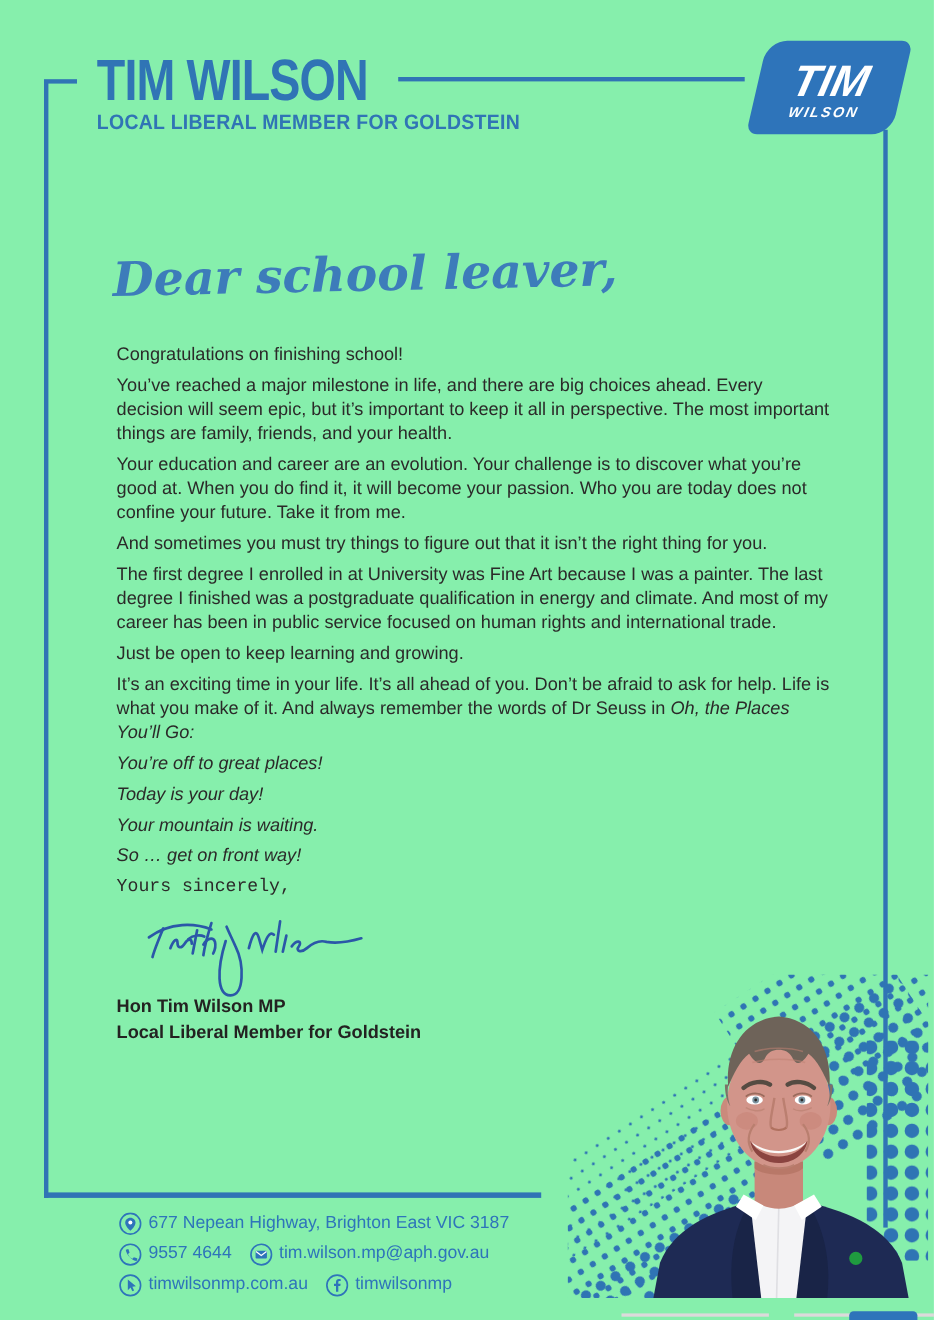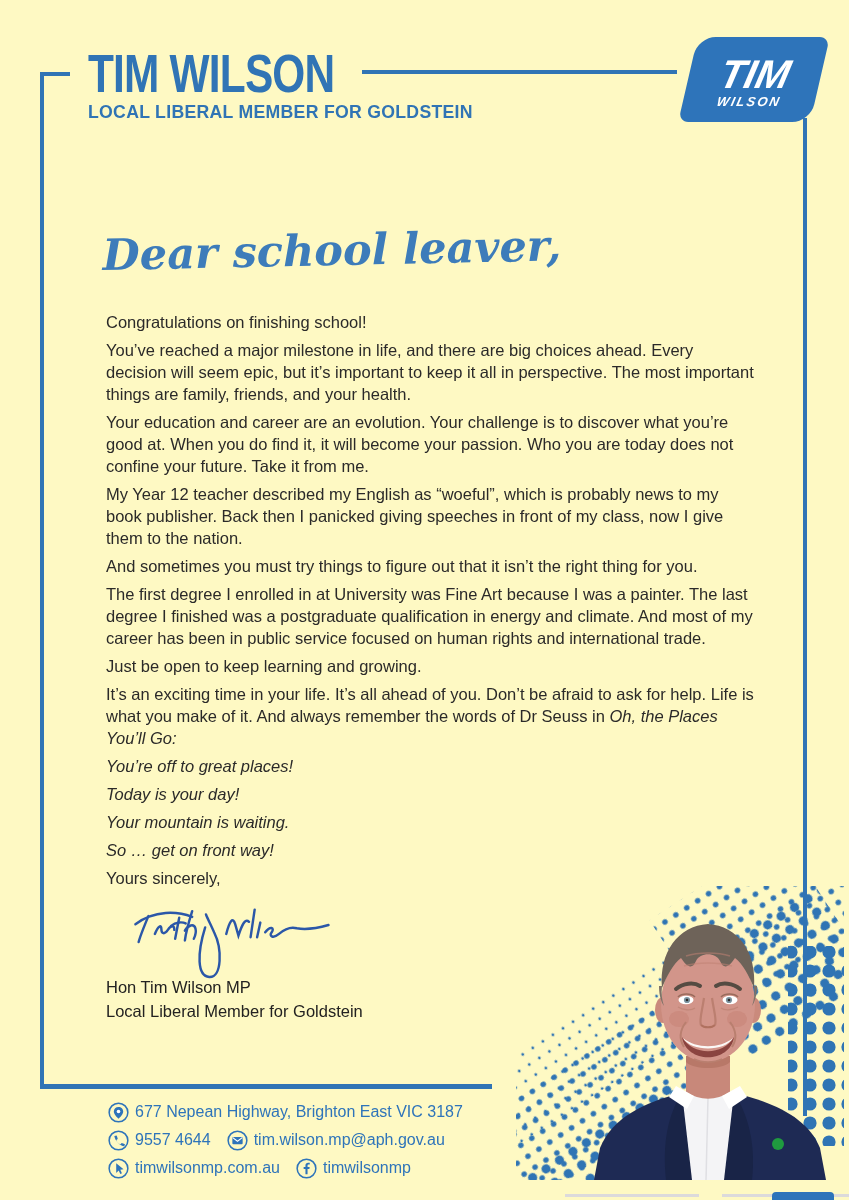--- a/index.html
+++ b/index.html
@@ -1,17 +1,17 @@
 <!DOCTYPE html>
 <html><head>
 <meta charset="utf-8">
 <style>
   html,body{margin:0;padding:0;background:#ffffff;}
   .page{
-    position:relative;width:849px;height:1200px;background:#fef9c3;
+    position:relative;width:849px;height:1200px;background:#86efac;
     font-family:"Liberation Sans",sans-serif;overflow:hidden;
   }
   
   .frame{position:absolute;background:#3074b5;}
   .frame-left{left:40px;top:75px;width:4px;height:1014px;}
   .frame-top-stub{left:40px;top:72px;width:30px;height:4px;}
   .frame-title-rule{left:362px;top:70px;width:315px;height:4px;}
   .frame-right{left:803px;top:118px;width:4px;height:998px;}
   .frame-bottom{left:40px;top:1084px;width:452px;height:5px;}
   
@@ -48,23 +48,23 @@
   }
   
   .content{
     position:absolute;left:106px;top:311px;width:648px;
     color:#2b2a29;font-size:16.5px;line-height:22px;
   }
   .content p{margin:0 0 6px 0;}
   .content p.quote{font-style:italic;}
   .content .book{font-style:italic;}
   .content strong{color:#1d1c1b;}
-  .closing{margin-top:2px;}
+  .closing{margin-top:2px;font-family:Liberation Mono, monospace;}
   .signature-wrap{margin:6px 0 0 -4px;height:86px;}
-  .sig-name,.sig-role{font-weight:normal;font-size:16.5px;line-height:24px;color:#232221;}
+  .sig-name,.sig-role{font-weight:bold;font-size:16.5px;line-height:24px;color:#232221;}
   .sig-name{margin-top:-6px;}
   
   .contact{
     position:absolute;left:108px;top:1098px;color:#2e74ba;font-size:16px;
   }
   .contact-row{display:flex;align-items:center;height:28px;}
   .contact-item{display:flex;align-items:center;margin-right:16px;}
   .contact-item .cicon{margin-right:6px;display:block;}
   
   .photo{
@@ -94,21 +94,20 @@
     <span class="logo-top">TIM</span>
     <span class="logo-bottom">WILSON</span>
   </div>
 
   <div class="salutation">Dear school leaver,</div>
 
   <div class="content">
     <p>Congratulations on finishing school!</p>
     <p>You’ve reached a major milestone in life, and there are big choices ahead. Every decision will seem epic, but it’s important to keep it all in perspective. The most important things are family, friends, and your health.</p>
     <p>Your education and career are an evolution. Your challenge is to discover what you’re good at. When you do find it, it will become your passion. Who you are today does not confine your future. Take it from me.</p>
-    <p>My Year 12 teacher described my English as “woeful”, which is probably news to my book publisher. Back then I panicked giving speeches in front of my class, now I give them to the nation.</p>
     <p>And sometimes you must try things to figure out that it isn’t the right thing for you.</p>
     <p>The first degree I enrolled in at University was Fine Art because I was a painter. The last degree I finished was a postgraduate qualification in energy and climate. And most of my career has been in public service focused on human rights and international trade.</p>
     <p>Just be open to keep learning and growing.</p>
     <p><span>It’s an exciting time in your life. It’s all ahead of you. Don’t be afraid to ask for help. Life is what you make of it. And always remember the words of Dr Seuss in </span><em class="book">Oh, the Places You’ll Go:</em></p>
     <p class="quote">You’re off to great places!</p>
     <p class="quote">Today is your day!</p>
     <p class="quote">Your mountain is waiting.</p>
     <p class="quote">So … get on front way!</p>
     <p class="closing">Yours sincerely,</p>
 

